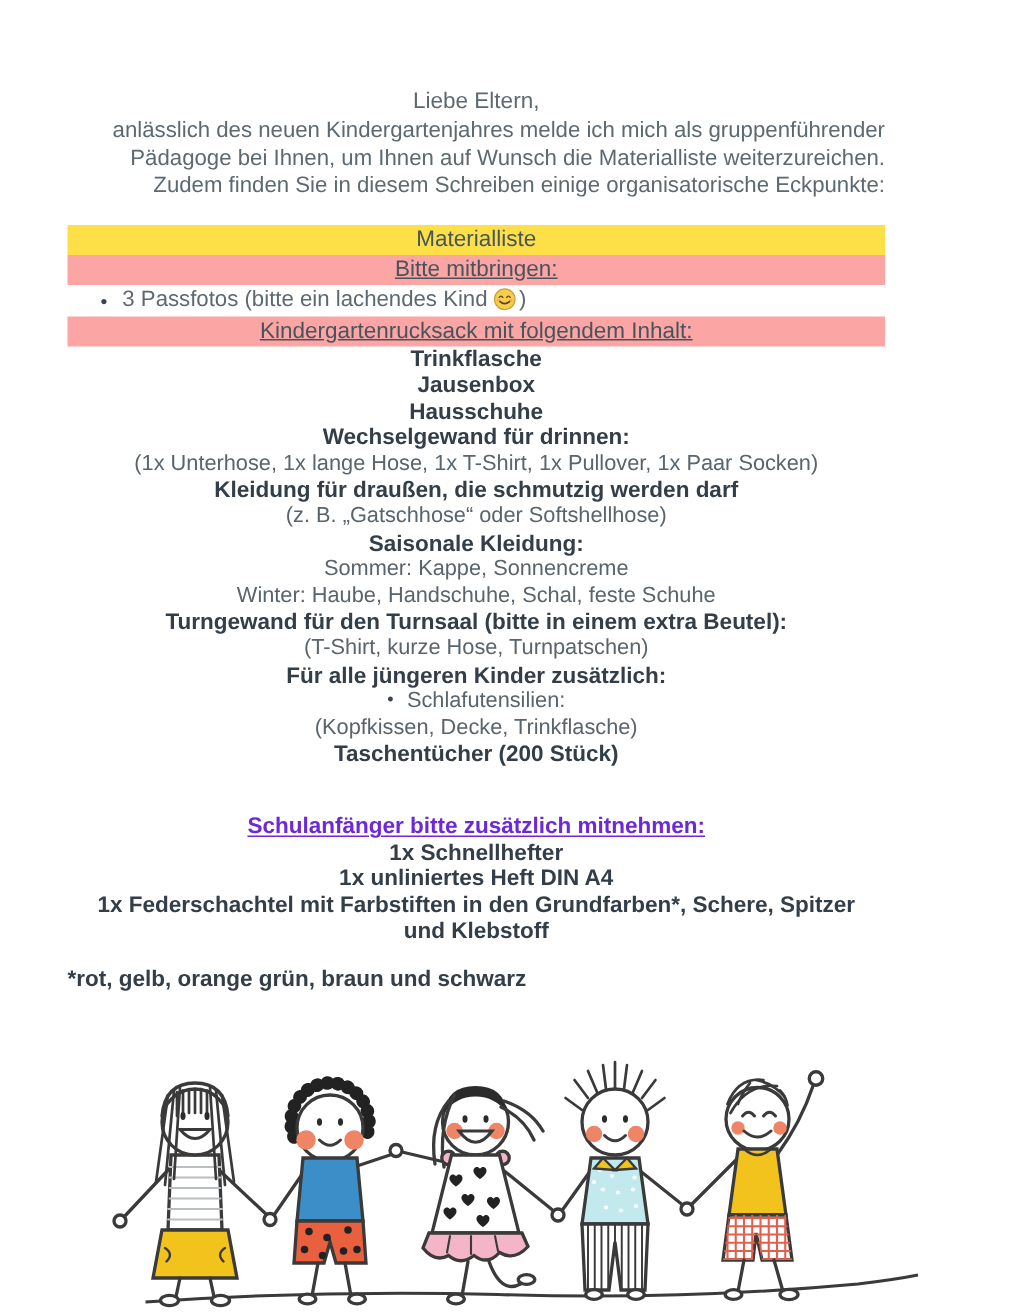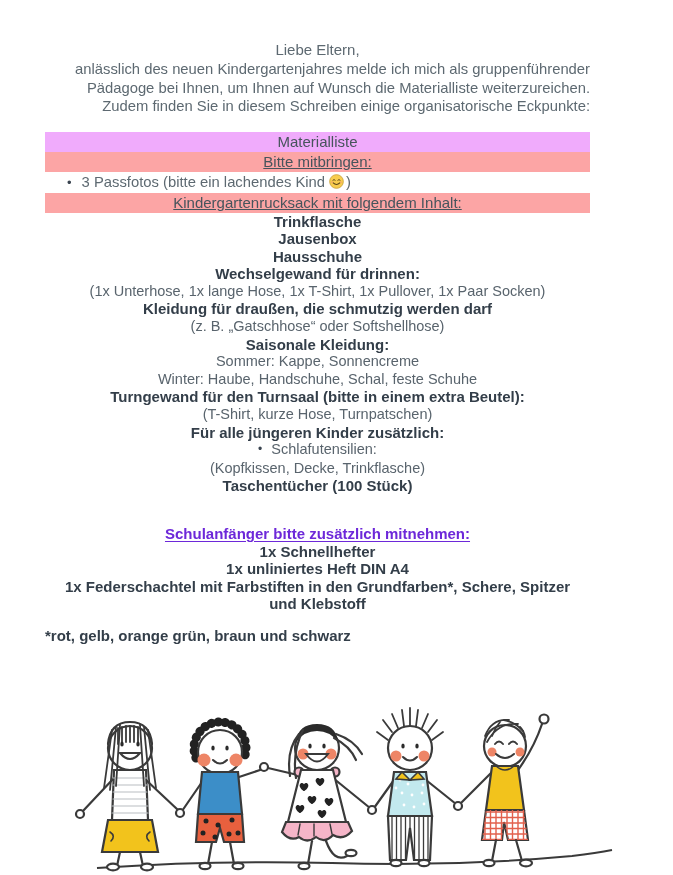--- a/index.html
+++ b/index.html
@@ -1,27 +1,27 @@
 <!DOCTYPE html>
 <html><head>
 <meta charset="utf-8">
 <style>
   html,body { margin:0; padding:0; background:#ffffff; }
   .page {
     position:relative; width:673px; height:875px; background:#ffffff;
     font-family:"Liberation Sans", sans-serif; overflow:hidden;
   }
-  .content { position:absolute; left:45px; top:40px; width:545px; }
+  .content { position:absolute; left:45px; top:58px; width:545px; }
   .salutation { text-align:center; font-size:15px; color:#5d6971; line-height:19px; margin-bottom:1px; }
   .intro-line { font-size:14.8px; color:#5d6971; line-height:18.5px; text-align:right; }
   .gap16 { height:16px; }
   .gap30 { height:30px; }
   .gap14 { height:14px; }
   .bar { height:20px; line-height:20px; text-align:center; font-size:15px; color:#47545c; }
-  .bar-cyan  { background:#f0abfc; }
+  .bar-cyan  { background:#fde047; }
   .bar-peach { background:#fca5a5;text-decoration:underline; }
   .passfoto-row {
     height:21px; display:flex; align-items:center; padding-left:22px;
     font-size:14.8px; color:#5d6971;
   }
   .passfoto-row .bullet { font-size:13px; color:#3a4450; margin-right:10px; }
   .passfoto-row .emoji  { display:inline-block; margin:0 2px 0 4px; position:relative; top:1px; }
   .line { text-align:center; line-height:17.6px; }
   .b { font-weight:bold; font-size:15px; color:#333e49; }
   .r { font-weight:normal; font-size:14.5px; color:#59646d; }
@@ -75,21 +75,21 @@
     <div class="line b">Kleidung für draußen, die schmutzig werden darf</div>
     <div class="line r">(z. B. „Gatschhose“ oder Softshellhose)</div>
     <div class="line b">Saisonale Kleidung:</div>
     <div class="line r">Sommer: Kappe, Sonnencreme</div>
     <div class="line r">Winter: Haube, Handschuhe, Schal, feste Schuhe</div>
     <div class="line b">Turngewand für den Turnsaal (bitte in einem extra Beutel):</div>
     <div class="line r">(T-Shirt, kurze Hose, Turnpatschen)</div>
     <div class="line b">Für alle jüngeren Kinder zusätzlich:</div>
     <div class="line r"><span class="bullet-inline">•</span><span>Schlafutensilien:</span></div>
     <div class="line r">(Kopfkissen, Decke, Trinkflasche)</div>
-    <div class="line b">Taschentücher (100 Stück)</div>
+    <div class="line b">Taschentücher (200 Stück)</div>
 
     <div class="gap30"></div>
 
     <div class="school-header">Schulanfänger bitte zusätzlich mitnehmen:</div>
     <div class="line b">1x Schnellhefter</div>
     <div class="line b">1x unliniertes Heft DIN A4</div>
     <div class="line b">1x Federschachtel mit Farbstiften in den Grundfarben*, Schere, Spitzer</div>
     <div class="line b">und Klebstoff</div>
 
     <div class="gap14"></div>

